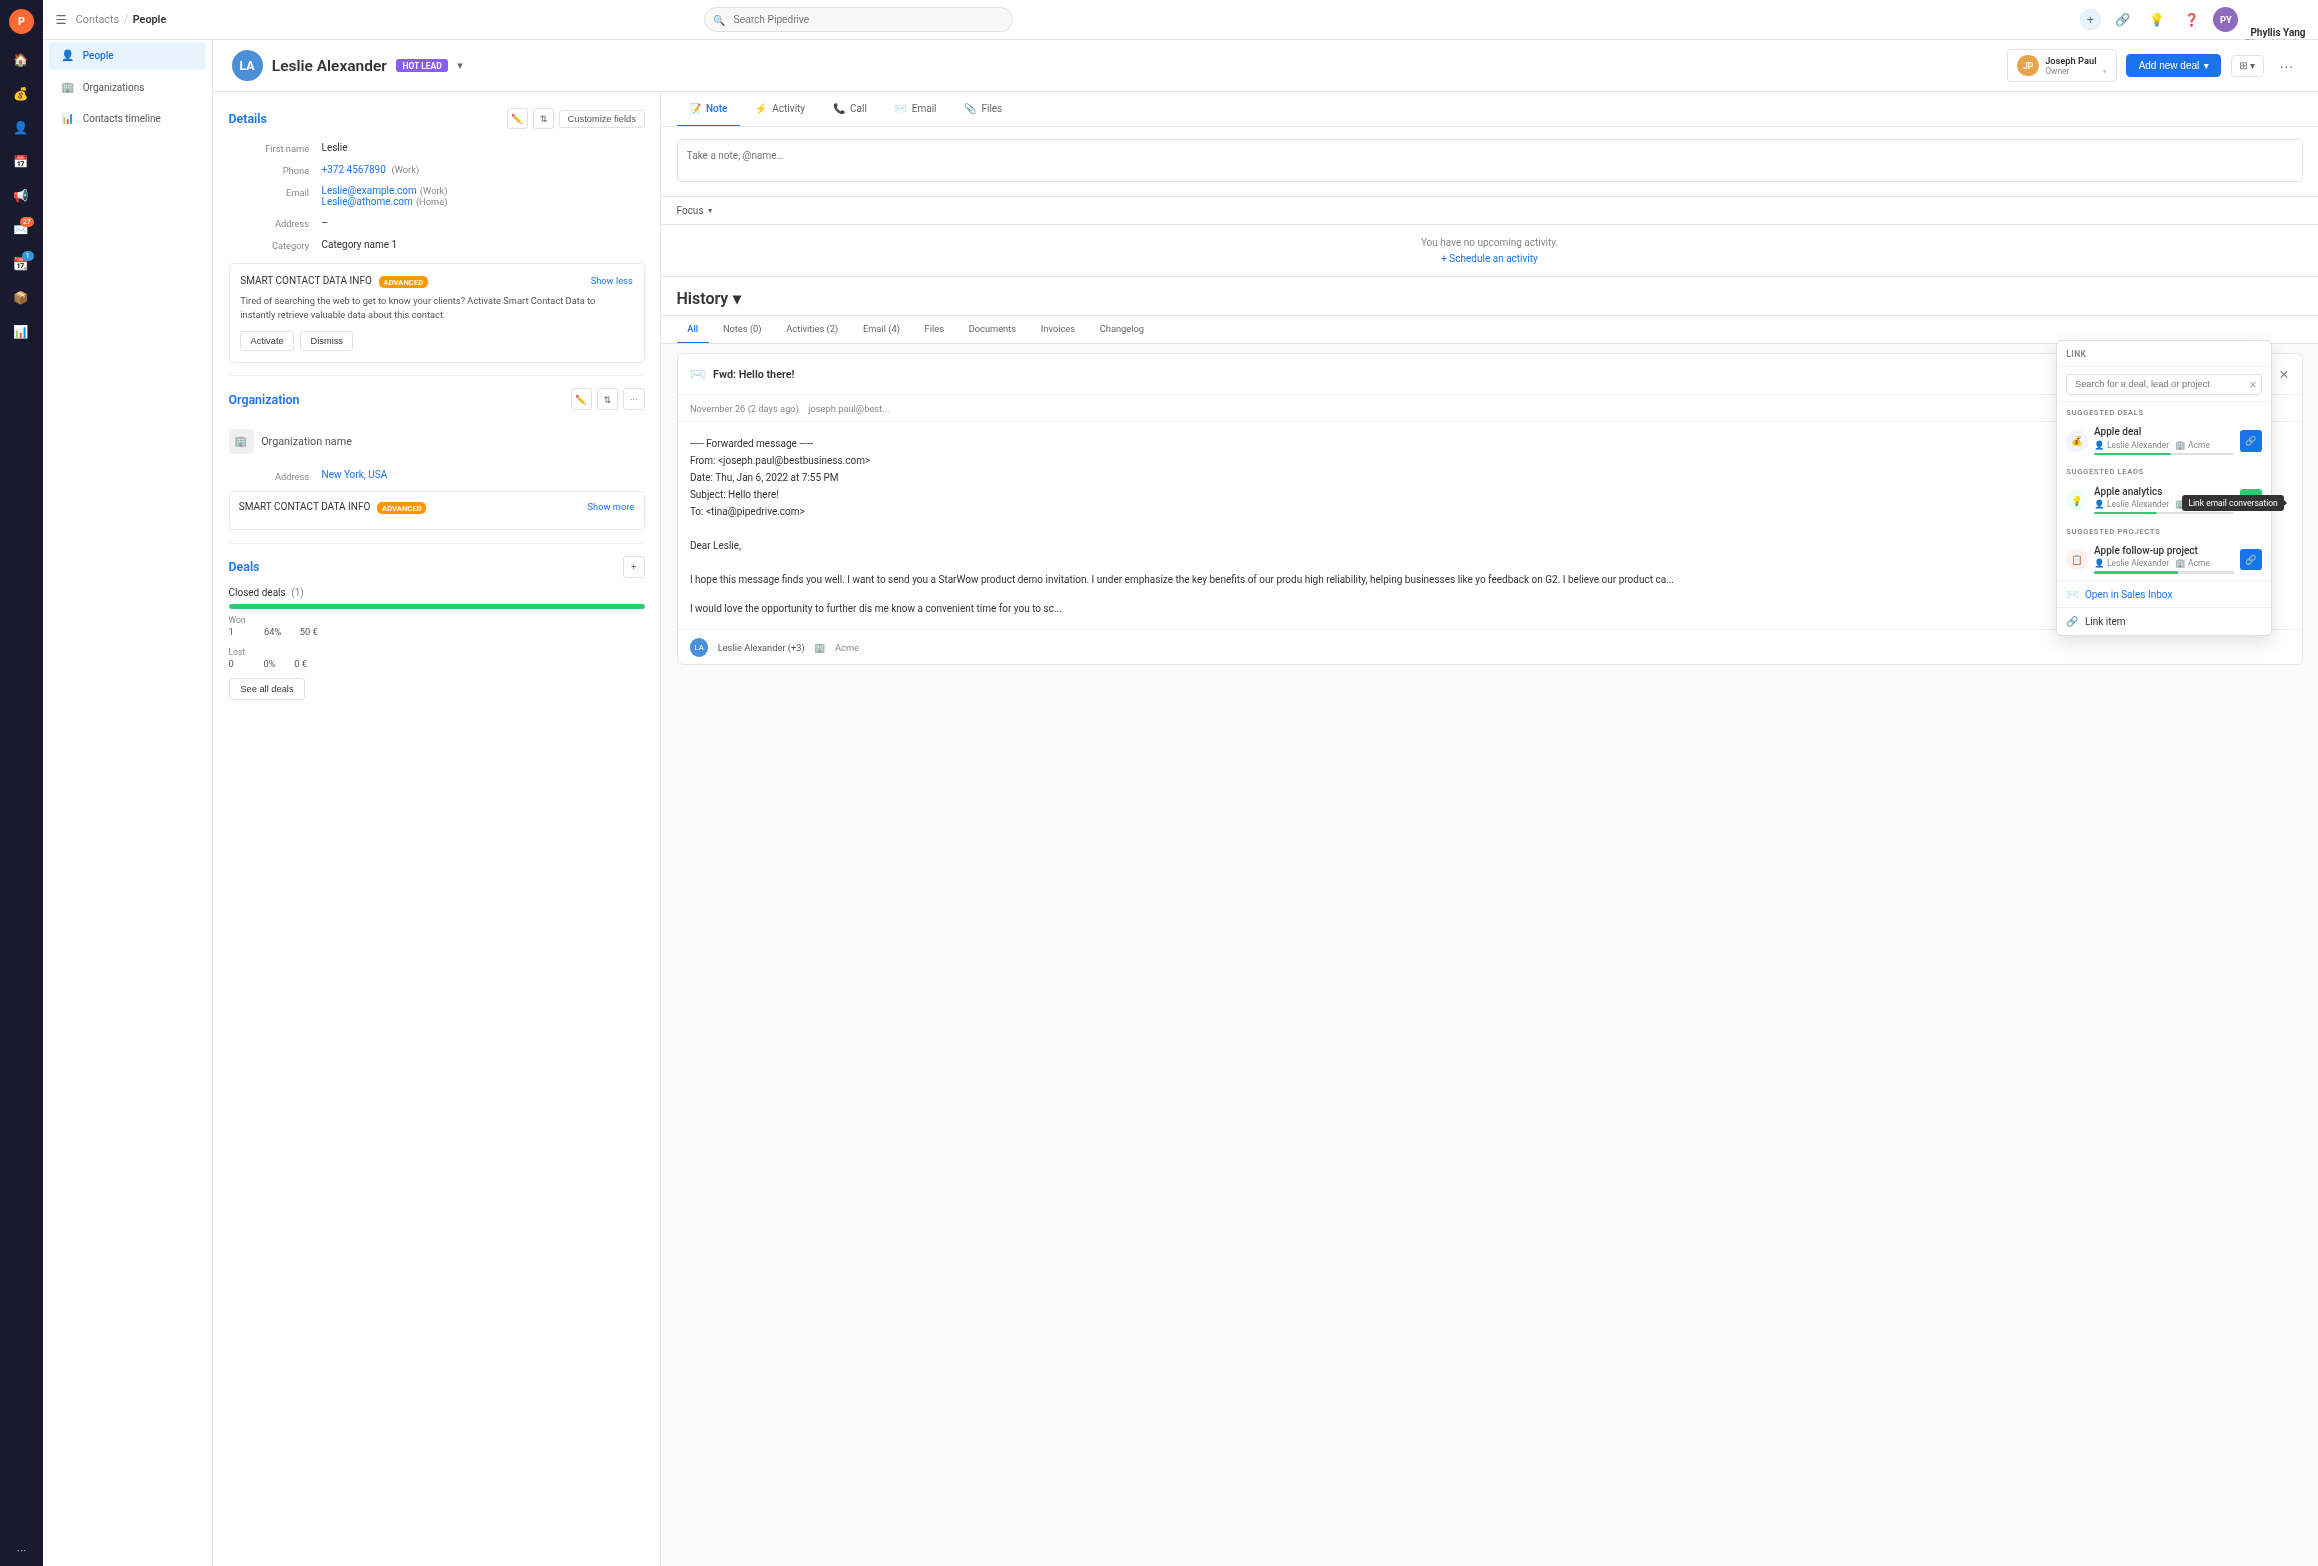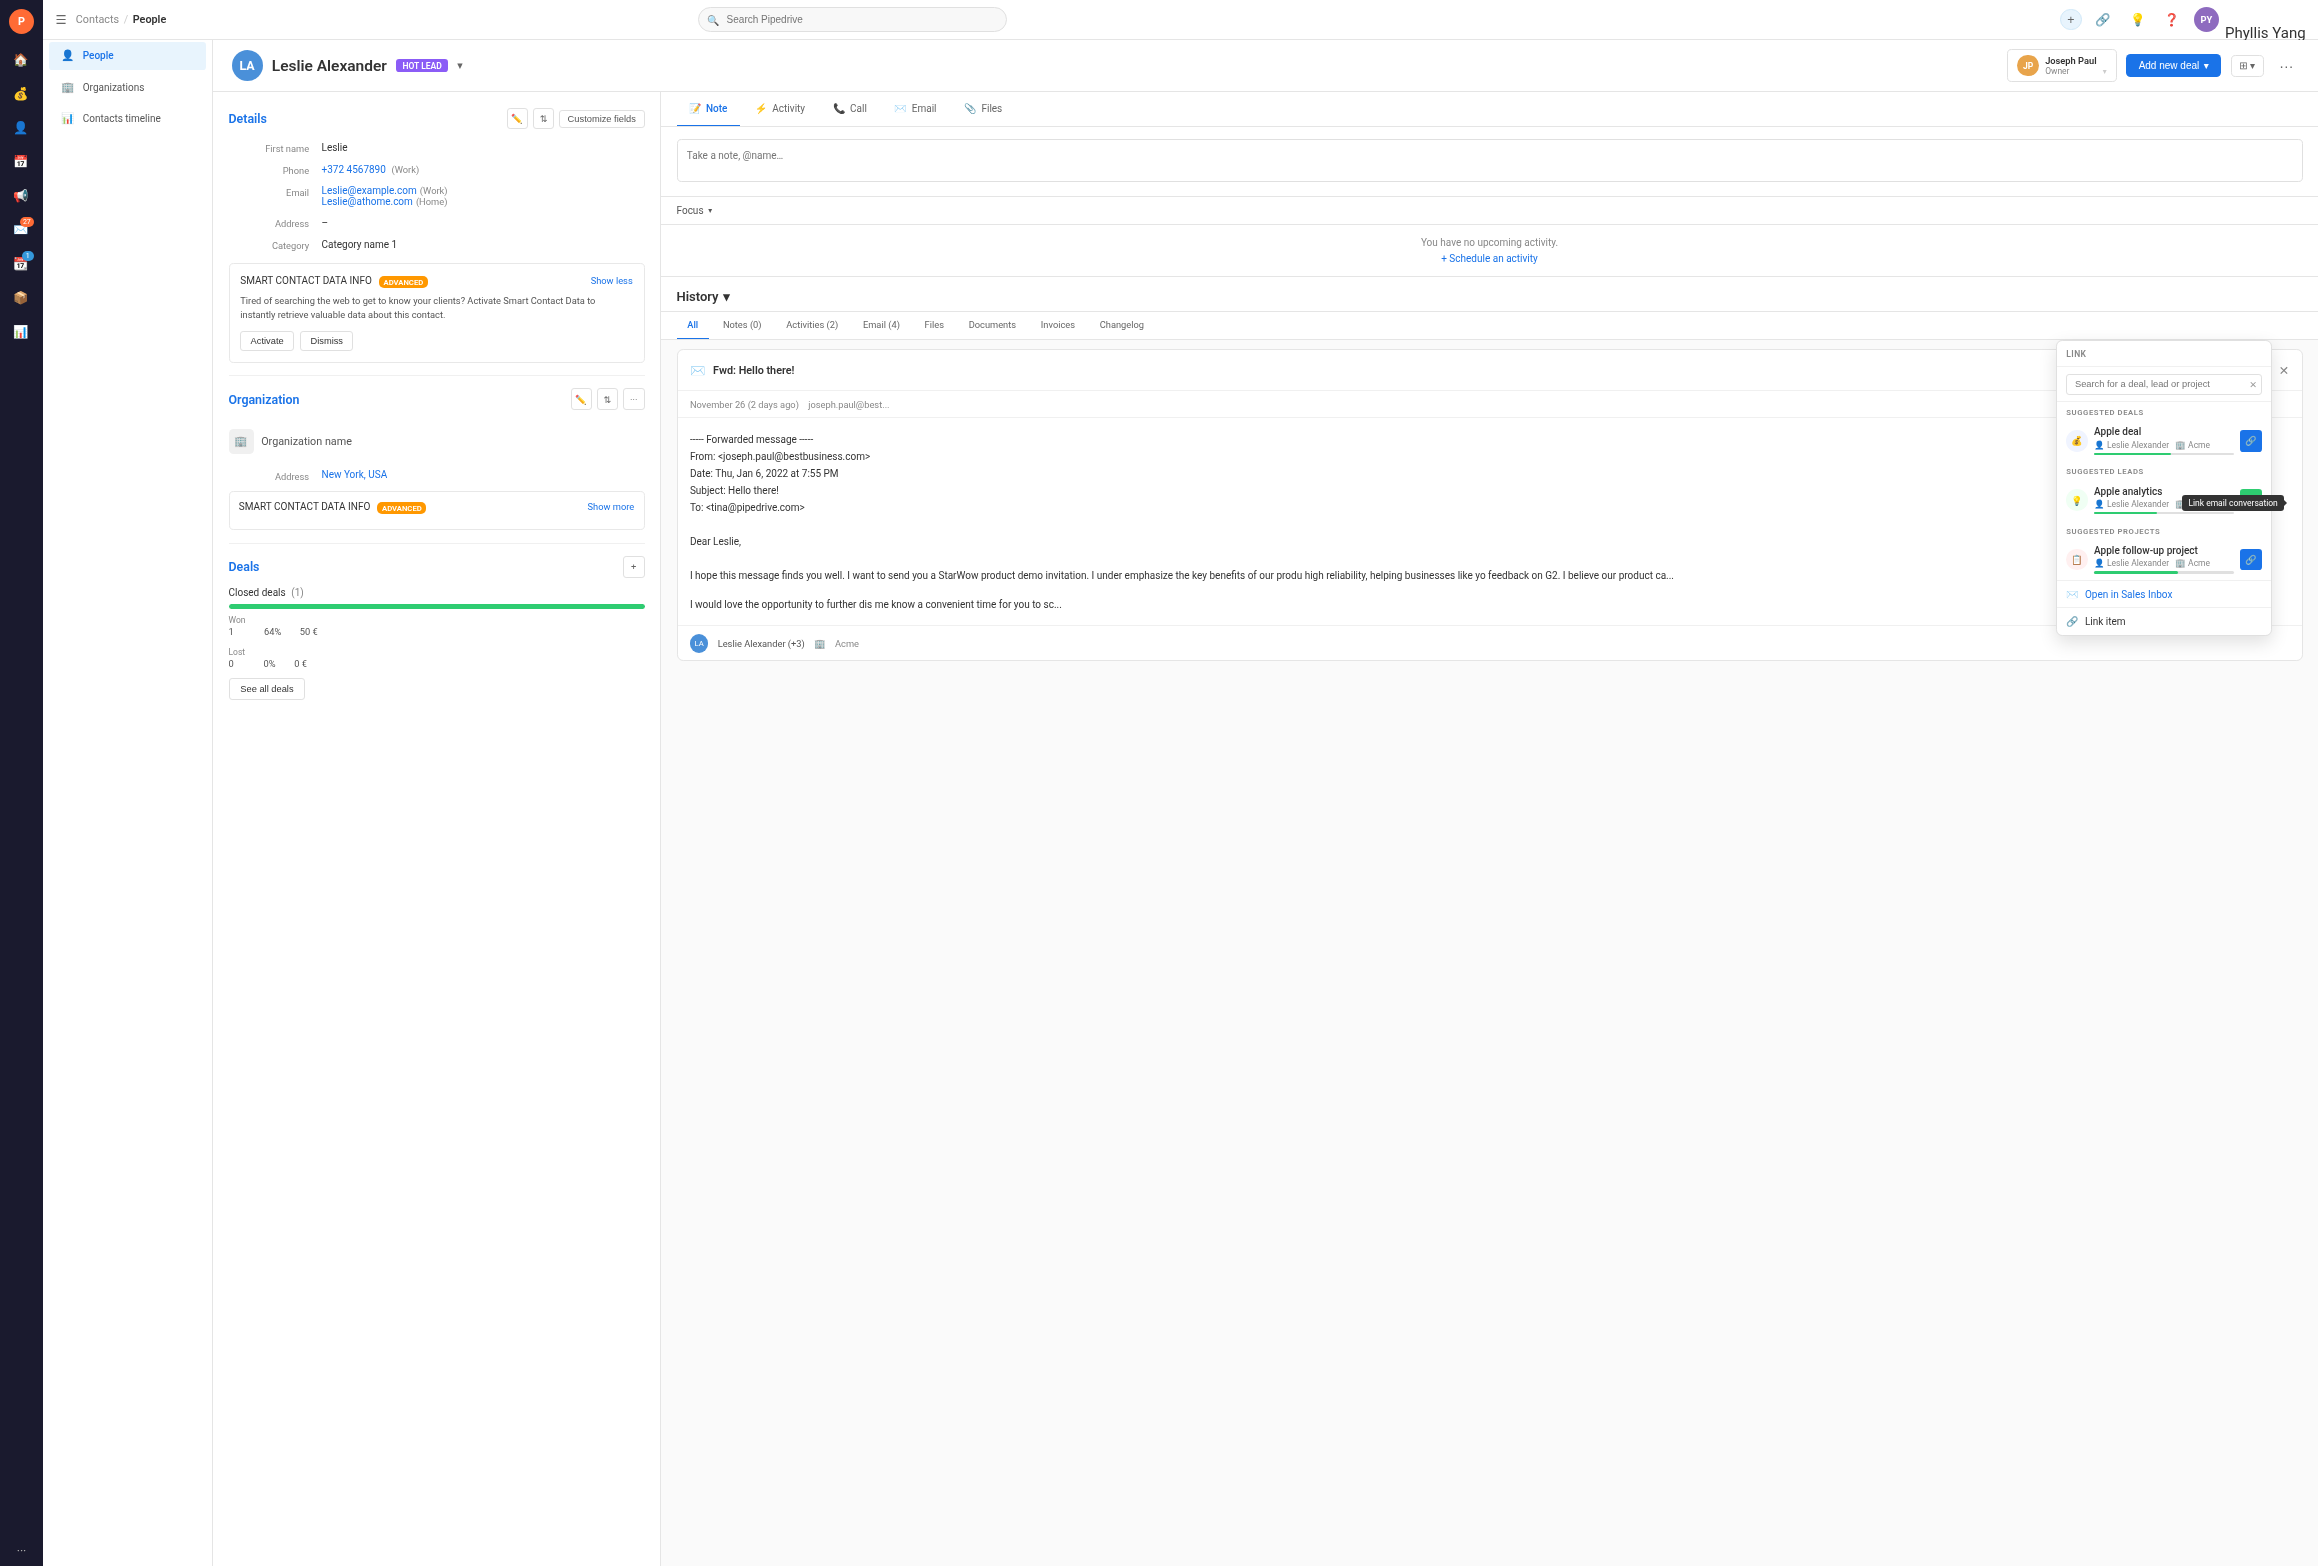--- a/index.html
+++ b/index.html
@@ -27,21 +27,21 @@
     .breadcrumb { display: flex; align-items: center; gap: 4.6px; color: #666; font-size: 10.8px; }
     .search-bar { flex: 1; max-width: 309px; margin: 0 auto; }
     .search-bar input { width: 100%; padding: 6.2px 12.4px 6.2px 28px; border: 0.8px solid #e0e0e0; border-radius: 15.5px; font-size: 10px; background: #f8f8f8; outline: none; }
     .search-wrapper { position: relative; }
     .search-wrapper .search-icon-inner { position: absolute; left: 9.3px; top: 50%; transform: translateY(-50%); color: #999; font-size: 10px; }
     .top-bar-actions { display: flex; align-items: center; gap: 9.3px; margin-left: auto; }
     .top-bar-icon { width: 25px; height: 25px; display: flex; align-items: center; justify-content: center; color: #666; cursor: pointer; font-size: 12.4px; }
     .user-avatar-wrap { display: flex; align-items: center; gap: 6.2px; cursor: pointer; }
     .user-avatar { width: 25px; height: 25px; border-radius: 50%; background: #8e6bbf; display: flex; align-items: center; justify-content: center; color: white; font-size: 9.3px; font-weight: bold; }
     .user-info { text-align: right; }
-    .user-info .name { font-size: 15px; font-weight: 400; margin-top: 36px; }
+    .user-info .name { font-size: 10px; font-weight: 700; margin-top: 36px; }
     .user-info .company { font-size: 8.5px; color: #888; }
 
     
     .main-content { flex: 1; display: flex; flex-direction: column; overflow: hidden; }
 
     
     .person-header { background: white; border-bottom: 0.8px solid #e5e5e5; padding: 9.3px 18.5px; display: flex; align-items: center; gap: 9.3px; }
     .person-avatar { width: 31px; height: 31px; border-radius: 50%; background: #4a90d9; display: flex; align-items: center; justify-content: center; color: white; font-size: 12.4px; font-weight: bold; }
     .person-name { font-size: 15.5px; font-weight: 600; color: #333; }
     .hot-lead-badge { background: #8b5cf6; color: white; padding: 1.5px 6.2px; border-radius: 3.1px; font-size: 8.5px; font-weight: 600; }
@@ -118,21 +118,21 @@
     .focus-bar { padding: 7.7px 15.5px; background: white; border-bottom: 0.8px solid #e5e5e5; display: flex; align-items: center; gap: 4.6px; font-size: 10px; color: #555; cursor: pointer; }
     .chevron-icon { font-size: 7.7px; }
 
     
     .activities-area { background: white; padding: 12.4px 15.5px; border-bottom: 0.8px solid #e5e5e5; }
     .no-activities-text { text-align: center; color: #888; font-size: 10px; margin-bottom: 4.6px; }
     .schedule-link { display: block; text-align: center; color: #1a73e8; font-size: 10px; text-decoration: none; cursor: pointer; }
 
     
     .history-section { flex: 1; overflow-y: auto; background: #fafafa; }
-    .history-header { padding: 12.4px 15.5px 6.2px; display: flex; align-items: center; gap: 4.6px; font-size: 13px; font-weight: 600; color: #333; cursor: pointer; background: white; border-bottom: 0.8px solid #e5e5e5; }
+    .history-header { padding: 12.4px 15.5px 6.2px; display: flex; align-items: center; gap: 4.6px; font-size: 16px; font-weight: 600; color: #333; cursor: pointer; background: white; border-bottom: 0.8px solid #e5e5e5; }
     .history-filter-tabs { background: white; padding: 0 15.5px; border-bottom: 0.8px solid #e5e5e5; display: flex; gap: 3.1px; }
     .filter-tab { padding: 7.7px 10.8px; cursor: pointer; color: #666; font-size: 9.3px; border-bottom: 1.5px solid transparent; }
     .filter-tab.active { color: #1a73e8; border-bottom-color: #1a73e8; font-weight: 500; }
 
     
     .email-item { background: white; margin: 9.3px 15.5px; border-radius: 6.2px; border: 0.8px solid #e5e5e5; overflow: hidden; }
     .email-header { padding: 10.8px 12.4px; display: flex; align-items: center; gap: 7.7px; border-bottom: 0.8px solid #f0f0f0; }
     .email-icon { color: #888; font-size: 12.4px; }
     .email-subject { font-weight: 600; font-size: 10.8px; flex: 1; }
     .email-close-btn { color: #888; cursor: pointer; font-size: 12.4px; }

